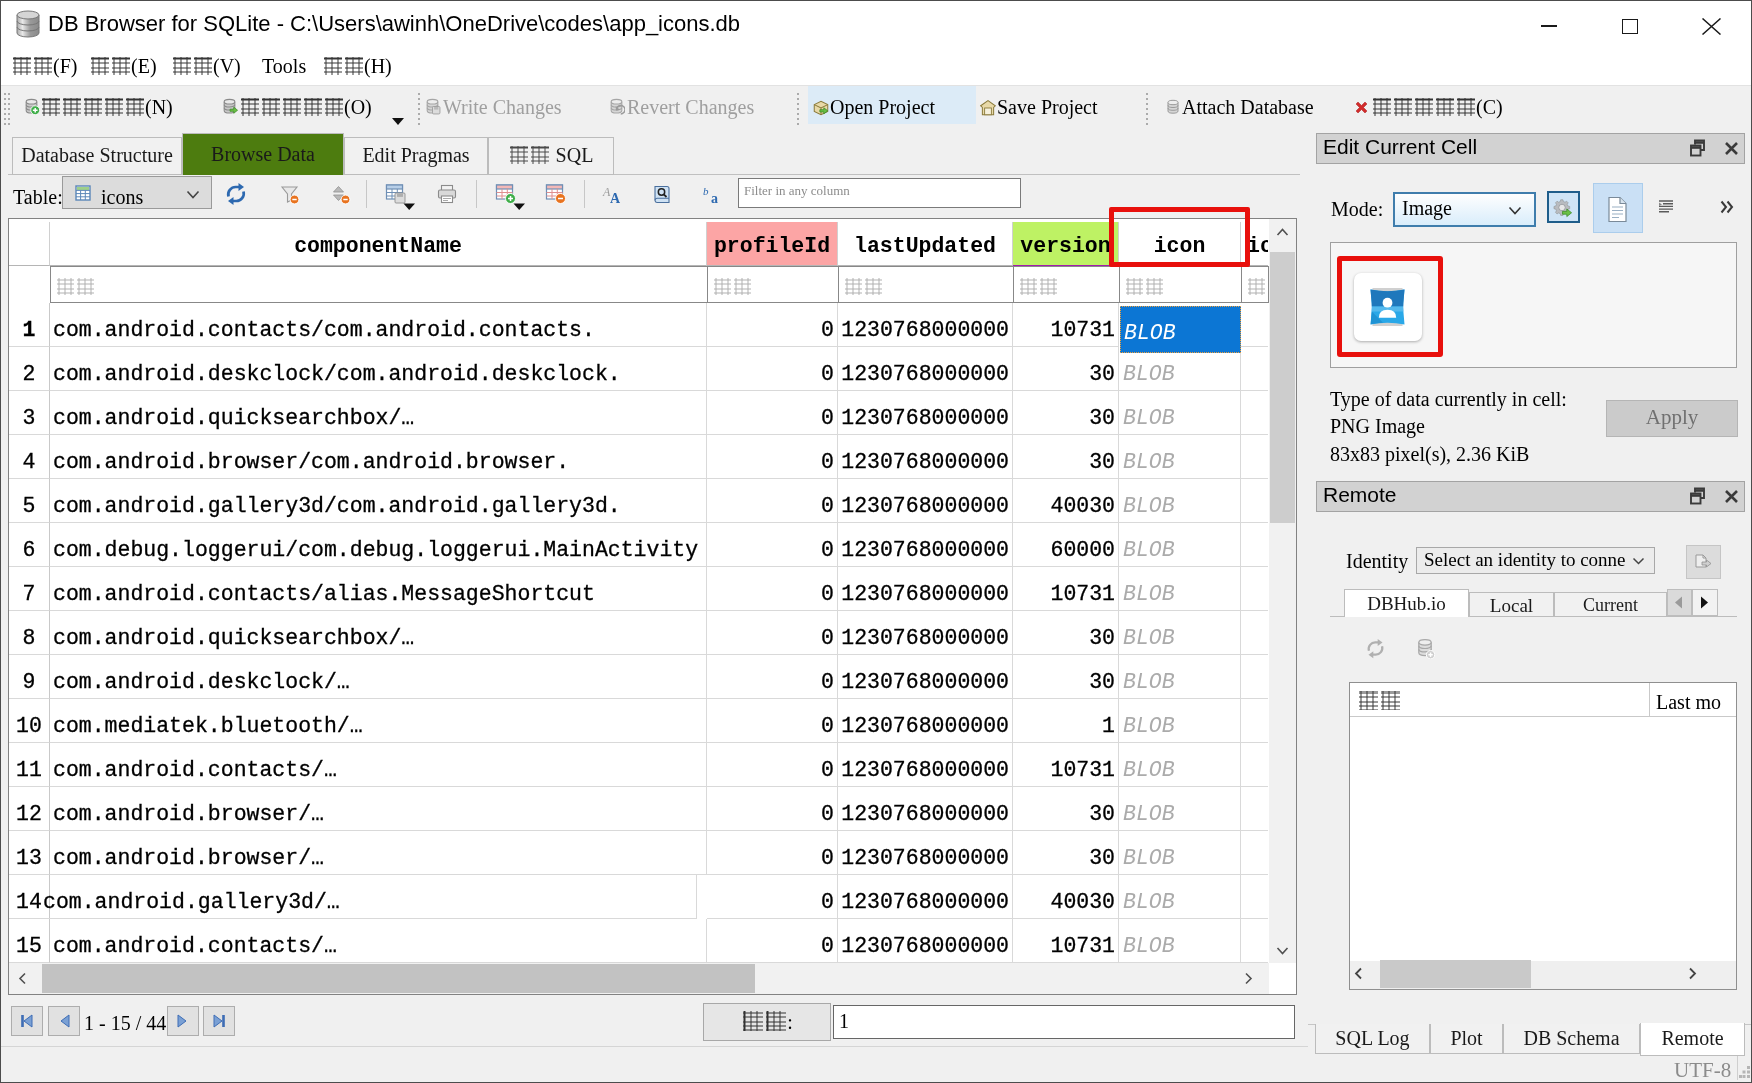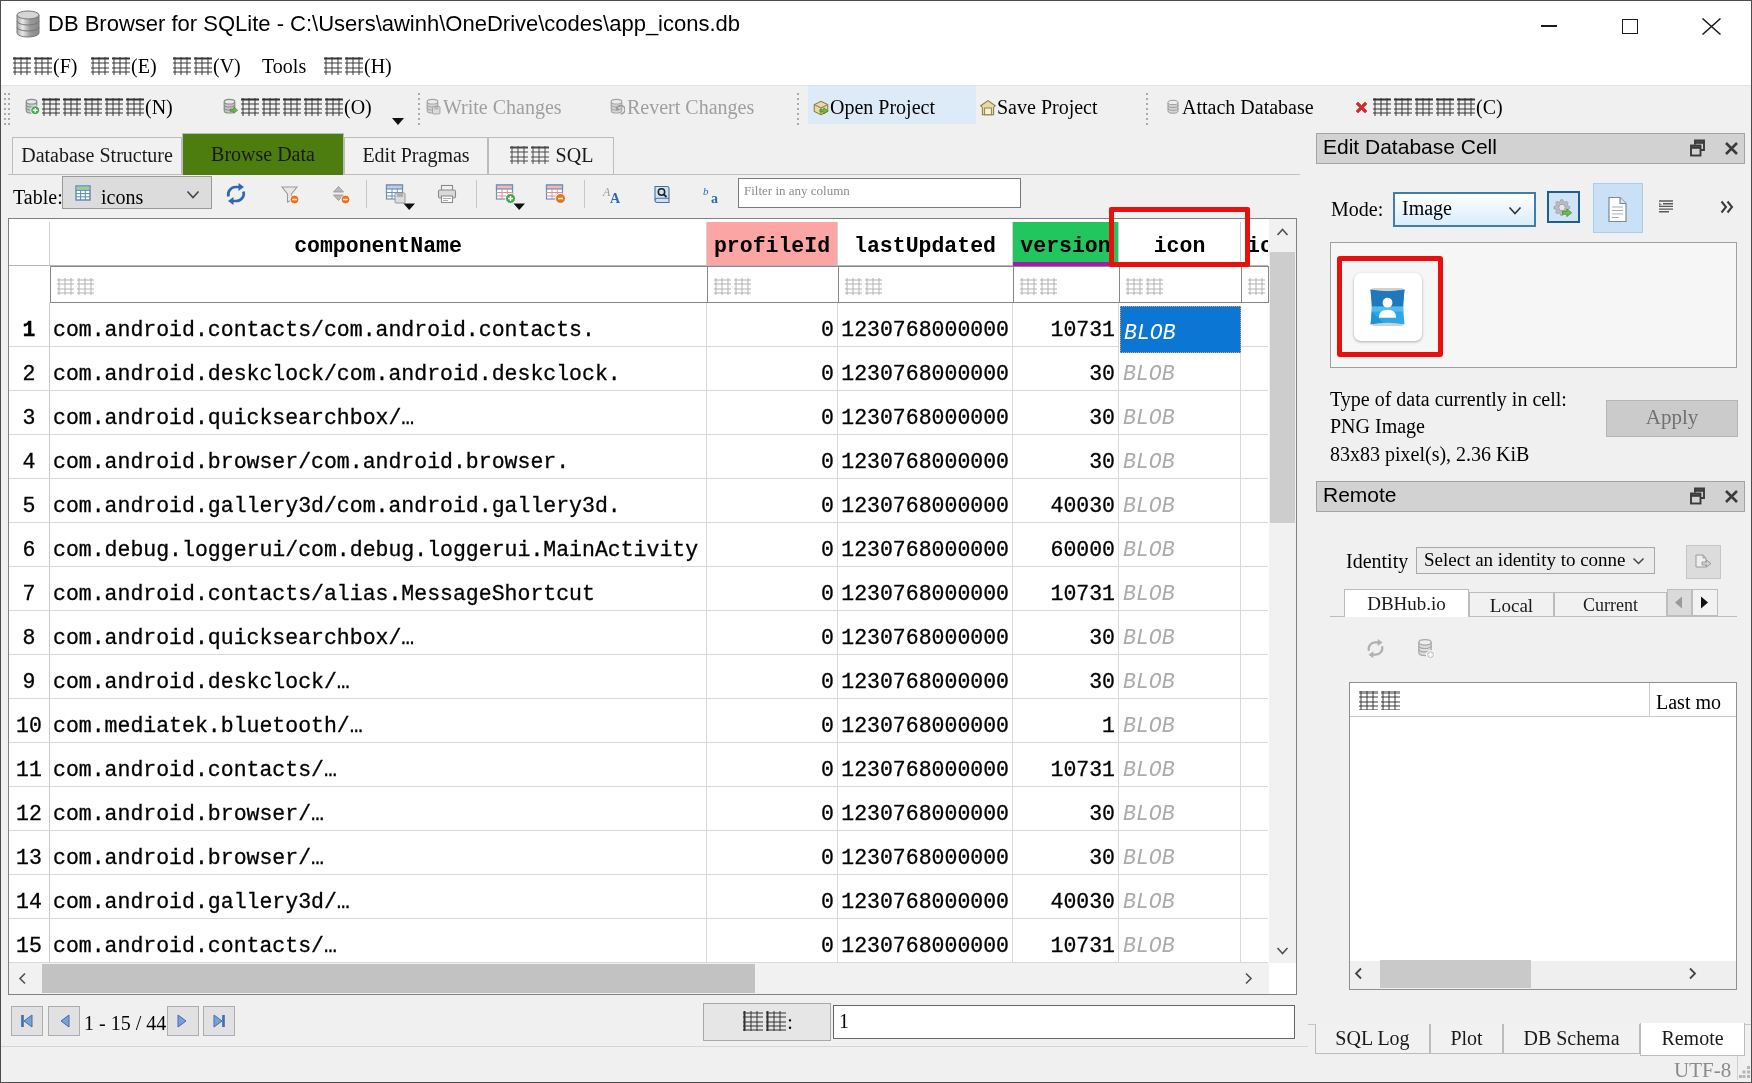--- a/index.html
+++ b/index.html
@@ -192,21 +192,21 @@
 <text x="0" y="10" font-family="Liberation Serif" font-size="11" font-style="italic" fill="#2d69b0">b</text>
 <text x="8" y="18" font-family="Liberation Serif" font-size="14" font-weight="bold" fill="#2d69b0">a</text>
   </svg>
 <div class="ab" style="left:738px;top:178px;width:283px;height:30px;background:#fff;border:1px solid #7a7a7a"></div>
 <div class="ab" style="left:744px;top:183px;color:#8c8c8c;font-size:13px">Filter in any column</div>
 <div class="ab" style="left:8px;top:218px;width:1289px;height:777px;background:#fff;border:1px solid #828282"></div>
 <div class="cell hdr" style="left:9px;top:222px;width:41px;height:44px;border-right:1px solid #d0d0d0;border-bottom:1px solid #b5b5b5;background:#fff;padding-top:12px;"></div>
 <div class="cell hdr" style="left:50px;top:222px;width:657px;height:44px;border-right:1px solid #d0d0d0;border-bottom:1px solid #b5b5b5;background:#fff;padding-top:12px;">componentName</div>
 <div class="cell hdr" style="left:707px;top:222px;width:131px;height:44px;border-right:1px solid #d0d0d0;border-bottom:1px solid #b5b5b5;background:#fca5a5;padding-top:12px;">profileId</div>
 <div class="cell hdr" style="left:838px;top:222px;width:175px;height:44px;border-right:1px solid #d0d0d0;border-bottom:1px solid #b5b5b5;background:#fff;padding-top:12px;">lastUpdated</div>
-<div class="cell hdr" style="left:1013px;top:222px;width:106px;height:44px;border-right:1px solid #d0d0d0;border-bottom:4px solid #a21caf;background:#22c55e;padding-top:12px;">version</div>
+<div class="cell hdr" style="left:1013px;top:222px;width:106px;height:44px;border-right:1px solid #d0d0d0;border-bottom:1px solid #a21caf;background:#bef264;padding-top:12px;">version</div>
 <div class="cell hdr" style="left:1119px;top:222px;width:122px;height:44px;border-right:1px solid #d0d0d0;border-bottom:1px solid #b5b5b5;background:#fff;padding-top:12px;">icon</div>
 <div class="cell hdr" style="left:1241px;top:222px;width:27px;height:44px;border-right:1px solid #d0d0d0;border-bottom:1px solid #b5b5b5;background:#fff;padding-top:12px;border-right:none;text-align:left;padding-left:6px;">ic</div>
 <div class="cell" style="left:9px;top:266px;width:41px;height:37px;background:#fff;"></div>
 <div class="fbox" style="left:50px;top:266px;width:658px;height:37px;font-size:17px;"><i class="k s16" style="color:#9b9b9b;"></i><i class="k s16" style="color:#9b9b9b;"></i></div>
 <div class="fbox" style="left:707px;top:266px;width:132px;height:37px;font-size:17px;"><i class="k s16" style="color:#9b9b9b;"></i><i class="k s16" style="color:#9b9b9b;"></i></div>
 <div class="fbox" style="left:838px;top:266px;width:176px;height:37px;font-size:17px;"><i class="k s16" style="color:#9b9b9b;"></i><i class="k s16" style="color:#9b9b9b;"></i></div>
 <div class="fbox" style="left:1013px;top:266px;width:107px;height:37px;font-size:17px;"><i class="k s16" style="color:#9b9b9b;"></i><i class="k s16" style="color:#9b9b9b;"></i></div>
 <div class="fbox" style="left:1119px;top:266px;width:123px;height:37px;font-size:17px;"><i class="k s16" style="color:#9b9b9b;"></i><i class="k s16" style="color:#9b9b9b;"></i></div>
 <div class="fbox" style="left:1241px;top:266px;width:28px;height:37px;font-size:17px;"><i class="k s16" style="color:#9b9b9b;"></i><i class="k s16" style="color:#9b9b9b;"></i></div>
 <div class="cell mn" style="left:9px;top:303px;width:41px;height:44px;border-bottom:1px solid #d9d9d9;border-right:1px solid #c9c9c9;text-align:center;padding-top:15px;font-weight:bold;">1</div>
@@ -294,21 +294,21 @@
 <div class="cell" style="left:1119px;top:787px;width:122px;height:44px;border-bottom:1px solid #d9d9d9;border-right:1px solid #d9d9d9;padding:15px 0 0 4px;"><span class="blob">BLOB</span></div>
 <div class="cell" style="left:1241px;top:787px;width:27px;height:44px;border-bottom:1px solid #d9d9d9;"></div>
 <div class="cell mn" style="left:9px;top:831px;width:41px;height:44px;border-bottom:1px solid #d9d9d9;border-right:1px solid #c9c9c9;text-align:center;padding-top:15px;">13</div>
 <div class="cell mn" style="left:50px;top:831px;width:657px;height:44px;border-bottom:1px solid #d9d9d9;border-right:1px solid #d9d9d9;padding:15px 0 0 3px;">com.android.browser/…</div>
 <div class="cell mn" style="left:707px;top:831px;width:131px;height:44px;border-bottom:1px solid #d9d9d9;border-right:1px solid #d9d9d9;text-align:right;padding:15px 3px 0 0;">0</div>
 <div class="cell mn" style="left:838px;top:831px;width:175px;height:44px;border-bottom:1px solid #d9d9d9;border-right:1px solid #d9d9d9;text-align:right;padding:15px 3px 0 0;">1230768000000</div>
 <div class="cell mn" style="left:1013px;top:831px;width:106px;height:44px;border-bottom:1px solid #d9d9d9;border-right:1px solid #d9d9d9;text-align:right;padding:15px 3px 0 0;">30</div>
 <div class="cell" style="left:1119px;top:831px;width:122px;height:44px;border-bottom:1px solid #d9d9d9;border-right:1px solid #d9d9d9;padding:15px 0 0 4px;"><span class="blob">BLOB</span></div>
 <div class="cell" style="left:1241px;top:831px;width:27px;height:44px;border-bottom:1px solid #d9d9d9;"></div>
 <div class="cell mn" style="left:9px;top:875px;width:41px;height:44px;border-bottom:1px solid #d9d9d9;border-right:1px solid #c9c9c9;text-align:center;padding-top:15px;">14</div>
-<div class="cell mn" style="left:50px;top:875px;width:657px;height:44px;border-bottom:1px solid #d9d9d9;border-right:1px solid #d9d9d9;padding:15px 0 12px 3px;">com.android.gallery3d/…</div>
+<div class="cell mn" style="left:40px;top:875px;width:657px;height:44px;border-bottom:1px solid #d9d9d9;border-right:1px solid #d9d9d9;padding:15px 0 12px 3px;">com.android.gallery3d/…</div>
 <div class="cell mn" style="left:707px;top:875px;width:131px;height:44px;border-bottom:1px solid #d9d9d9;border-right:1px solid #d9d9d9;text-align:right;padding:15px 3px 0 0;">0</div>
 <div class="cell mn" style="left:838px;top:875px;width:175px;height:44px;border-bottom:1px solid #d9d9d9;border-right:1px solid #d9d9d9;text-align:right;padding:15px 3px 0 0;">1230768000000</div>
 <div class="cell mn" style="left:1013px;top:875px;width:106px;height:44px;border-bottom:1px solid #d9d9d9;border-right:1px solid #d9d9d9;text-align:right;padding:15px 3px 0 0;">40030</div>
 <div class="cell" style="left:1119px;top:875px;width:122px;height:44px;border-bottom:1px solid #d9d9d9;border-right:1px solid #d9d9d9;padding:15px 0 0 4px;"><span class="blob">BLOB</span></div>
 <div class="cell" style="left:1241px;top:875px;width:27px;height:44px;border-bottom:1px solid #d9d9d9;"></div>
 <div class="cell mn" style="left:9px;top:919px;width:41px;height:44px;border-bottom:1px solid #d9d9d9;border-right:1px solid #c9c9c9;text-align:center;padding-top:15px;">15</div>
 <div class="cell mn" style="left:50px;top:919px;width:657px;height:44px;border-bottom:1px solid #d9d9d9;border-right:1px solid #d9d9d9;padding:15px 0 0 3px;">com.android.contacts/…</div>
 <div class="cell mn" style="left:707px;top:919px;width:131px;height:44px;border-bottom:1px solid #d9d9d9;border-right:1px solid #d9d9d9;text-align:right;padding:15px 3px 0 0;">0</div>
 <div class="cell mn" style="left:838px;top:919px;width:175px;height:44px;border-bottom:1px solid #d9d9d9;border-right:1px solid #d9d9d9;text-align:right;padding:15px 3px 0 0;">1230768000000</div>
 <div class="cell mn" style="left:1013px;top:919px;width:106px;height:44px;border-bottom:1px solid #d9d9d9;border-right:1px solid #d9d9d9;text-align:right;padding:15px 3px 0 0;">10731</div>
@@ -349,21 +349,21 @@
   </svg>
 <div class="ab" style="left:203px;top:1006px;width:32px;height:30px;background:#e1e1e1;border:1px solid #adadad"></div>
 <svg class="ab" style="left:210px;top:1013px" width="18" height="16" viewBox="0 0 18 16">
 <rect x="12.2" y="2" width="2.6" height="12" fill="#3e6db5"></rect>
 <path d="M4 2 L12 8 L4 14 Z" fill="#7aa0d4" stroke="#3e6db5" stroke-width="1"></path>
   </svg>
 <div class="ab" style="left:703px;top:1003px;width:128px;height:38px;background:#e6e6e6;border:1.5px solid #a8a8a8;text-align:center;padding-top:7px"><i class="k" style="width:20px;height:20px"></i><i class="k" style="width:20px;height:20px"></i>:</div>
 <div class="ab" style="left:833px;top:1005px;width:462px;height:34px;background:#fff;border:1px solid #666;padding:4px 0 0 5px">1</div>
 <div class="ab" style="left:1px;top:1046px;width:1307px;height:1px;background:#d5d5d5"></div>
 <div class="ab" style="left:1316px;top:133px;width:429px;height:31px;background:#d2d2d2;border:1px solid #a3a3a3"></div>
-<div class="ab" style="left:1323px;top:135px;font-family:'Liberation Sans',sans-serif;font-size:21px;">Edit Database Cell</div>
+<div class="ab" style="left:1323px;top:135px;font-family:'Liberation Sans',sans-serif;font-size:21px;">Edit Current Cell</div>
 <svg class="ab" style="left:1690px;top:139px" width="15" height="18" viewBox="0 0 15 18">
 <g fill="none" stroke="#3a3a3a" stroke-width="1.9">
 <path d="M5 5.5 L5 1.5 L14 1.5 L14 11 L10.5 11"></path>
 <path d="M5 3.5 L14 3.5" stroke-width="2.6"></path>
 <rect x="1" y="6.5" width="9.5" height="10"></rect>
 <path d="M1 8.5 L10.5 8.5" stroke-width="2.6"></path>
     </g>
   </svg>
 <svg class="ab" style="left:1724px;top:141px" width="15" height="15" viewBox="0 0 15 15">
 <path d="M2 2 L13 13 M13 2 L2 13" stroke="#3a3a3a" stroke-width="2.6"></path>

